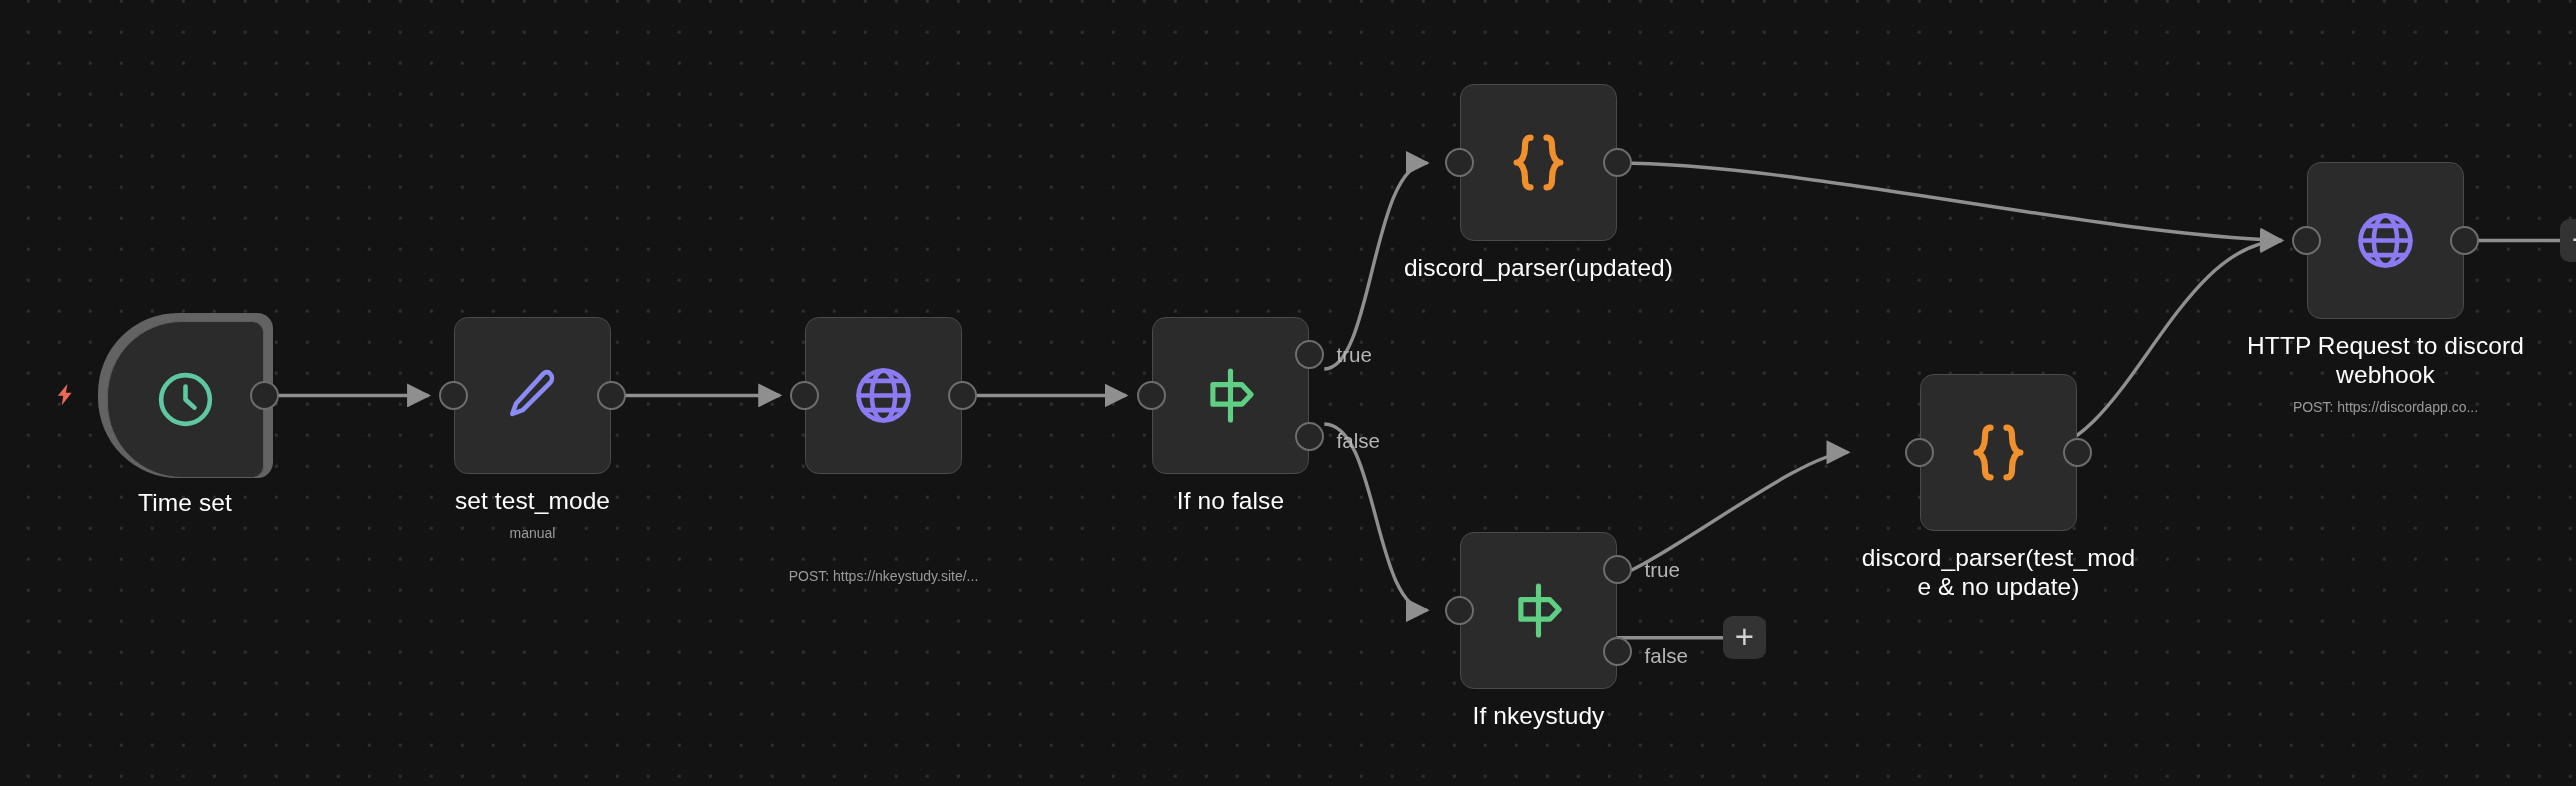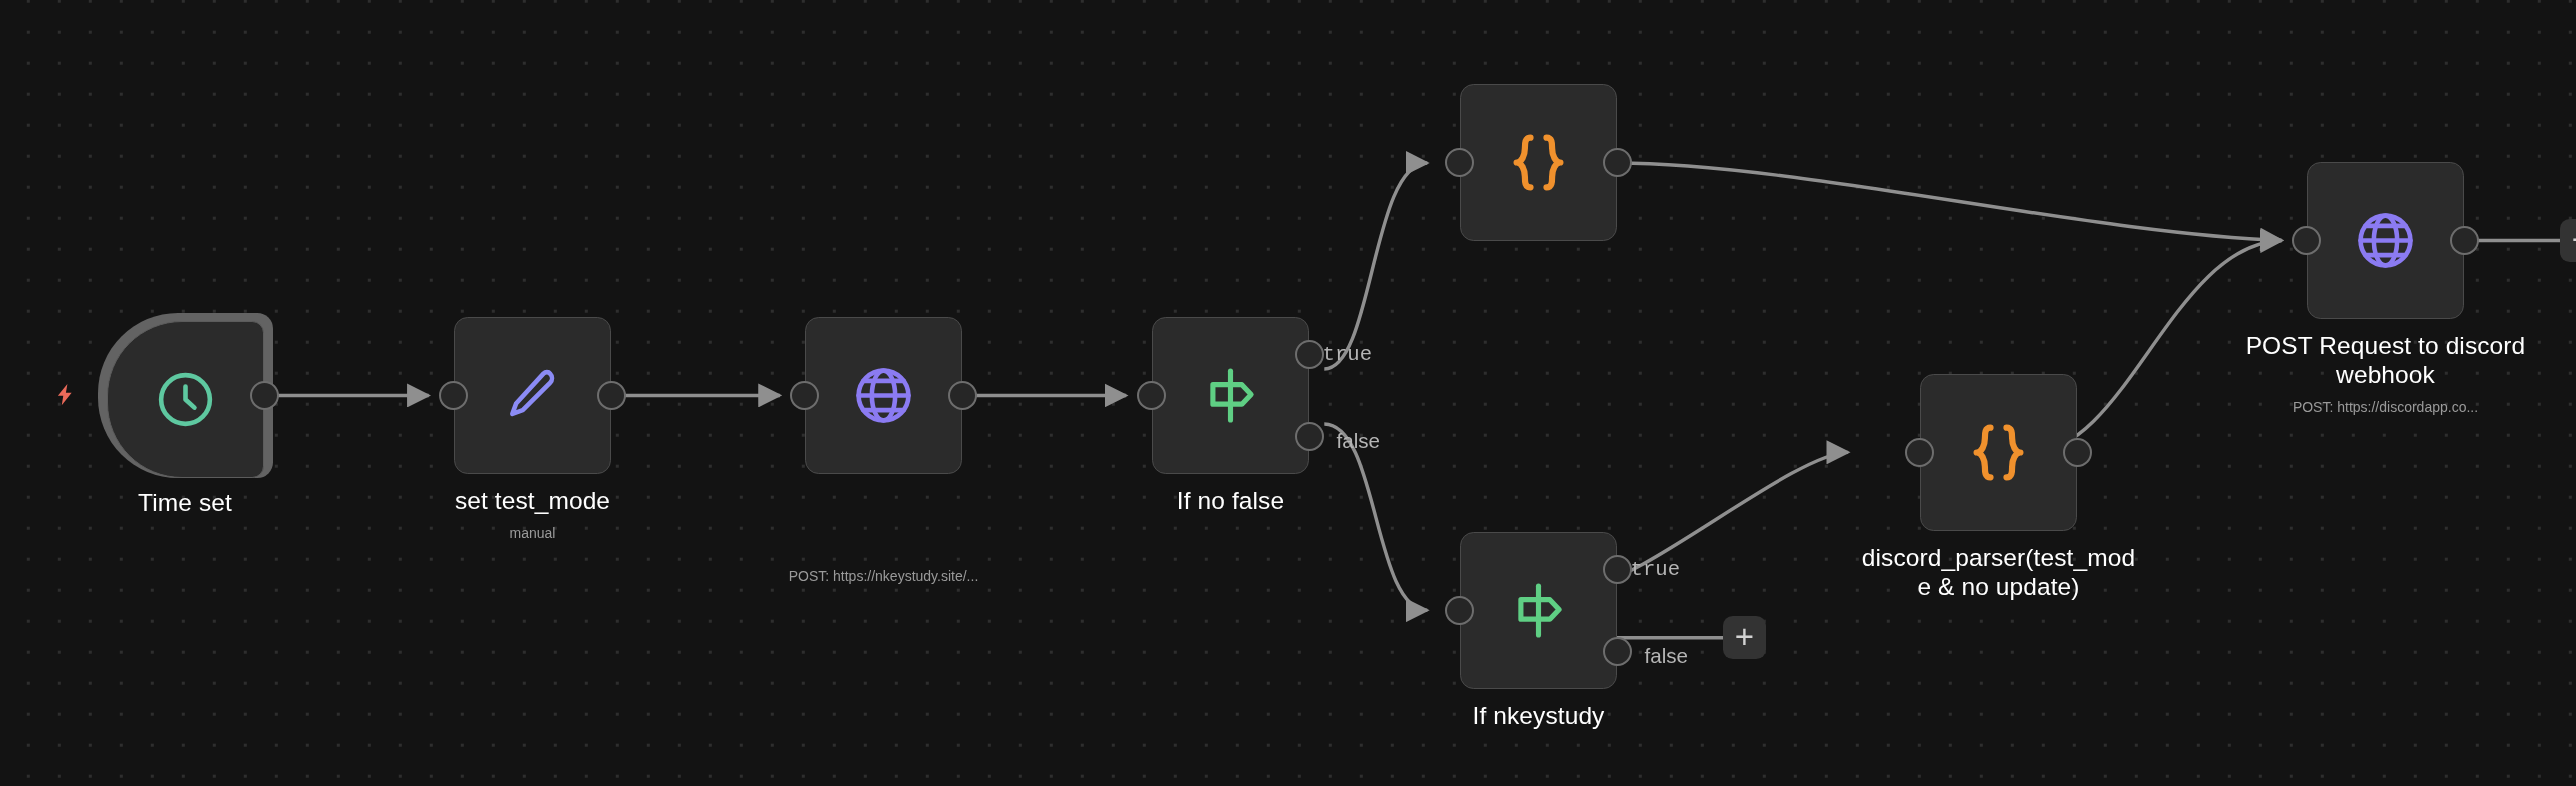--- a/index.html
+++ b/index.html
@@ -121,21 +121,21 @@
   .node.trigger .ep.out { right: -5.9px; top: 64px; }
 
   
   .port-label {
     position: absolute;
     color: #b5b5b5;
     font-size: 20.6px;
     line-height: 20.6px;
     white-space: nowrap;
   }
-  .port-label.t { right: -63px; top: 27.5px; font-family: Liberation Mono, monospace; }
+  .port-label.t { right: -63px; top: 27.5px; }
   .port-label.f { right: -71px; top: 114px; }
 
   
   .plus-btn {
     position: absolute;
     width: 43px;
     height: 43px;
     border-radius: 9.8px;
     background: #333333;
     display: flex;
@@ -249,20 +249,21 @@
 
   <div class="node" style="left:1460px; top:84px;">
     <div class="node-body">
       <svg class="icon brace" viewBox="0 0 24 24" fill="none" stroke="#f0912d" stroke-width="2.1" stroke-linecap="round" stroke-linejoin="round">
         <path d="M9.3 3.6 C7.4 3.6 7.4 5.5 7.4 7.2 C7.4 9.6 6.3 12 4.6 12 C6.3 12 7.4 14.4 7.4 16.8 C7.4 18.5 7.4 20.4 9.3 20.4"></path>
         <path d="M14.7 3.6 C16.6 3.6 16.6 5.5 16.6 7.2 C16.6 9.6 17.7 12 19.4 12 C17.7 12 16.6 14.4 16.6 16.8 C16.6 18.5 16.6 20.4 14.7 20.4"></path>
       </svg>
     </div>
     <div class="ep in"></div>
     <div class="ep out"></div>
+    <div class="node-label">discord_parser(updated)</div>
   </div>
 
   <div class="node" style="left:1460px; top:532px;">
     <div class="node-body">
       <svg class="icon" viewBox="0 0 24 24" fill="none" stroke="#5fcf84" stroke-width="1.9" stroke-linecap="round" stroke-linejoin="round">
         <path d="M12 3 V21"></path>
         <path d="M5.5 8 H16.2 L19.6 11.6 L16.2 15.2 H5.5 Z"></path>
       </svg>
     </div>
     <div class="ep in"></div>
@@ -291,21 +292,21 @@
       <svg class="icon" viewBox="0 0 24 24" fill="none" stroke="#8b7bf2" stroke-width="1.7" stroke-linecap="round" stroke-linejoin="round">
         <circle cx="12" cy="12" r="9.2"></circle>
         <path d="M2.8 12 h18.4"></path>
         <path d="M4.6 6.6 h14.8"></path>
         <path d="M4.6 17.4 h14.8"></path>
         <ellipse cx="12" cy="12" rx="4.3" ry="9.2"></ellipse>
       </svg>
     </div>
     <div class="ep in"></div>
     <div class="ep out"></div>
-    <div class="node-label">POST Request to discord
+    <div class="node-label">HTTP Request to discord
 webhook</div>
     <div class="node-sub" style="top:233px;">POST: https://discordapp.co...</div>
   </div>
 
   <div class="plus-btn" style="left:1723px; top:616px;">
     <span class="pg">+</span>
   </div>
 
   <div class="plus-btn" style="left:2560px; top:219px;">
     <span class="pg">+</span>

